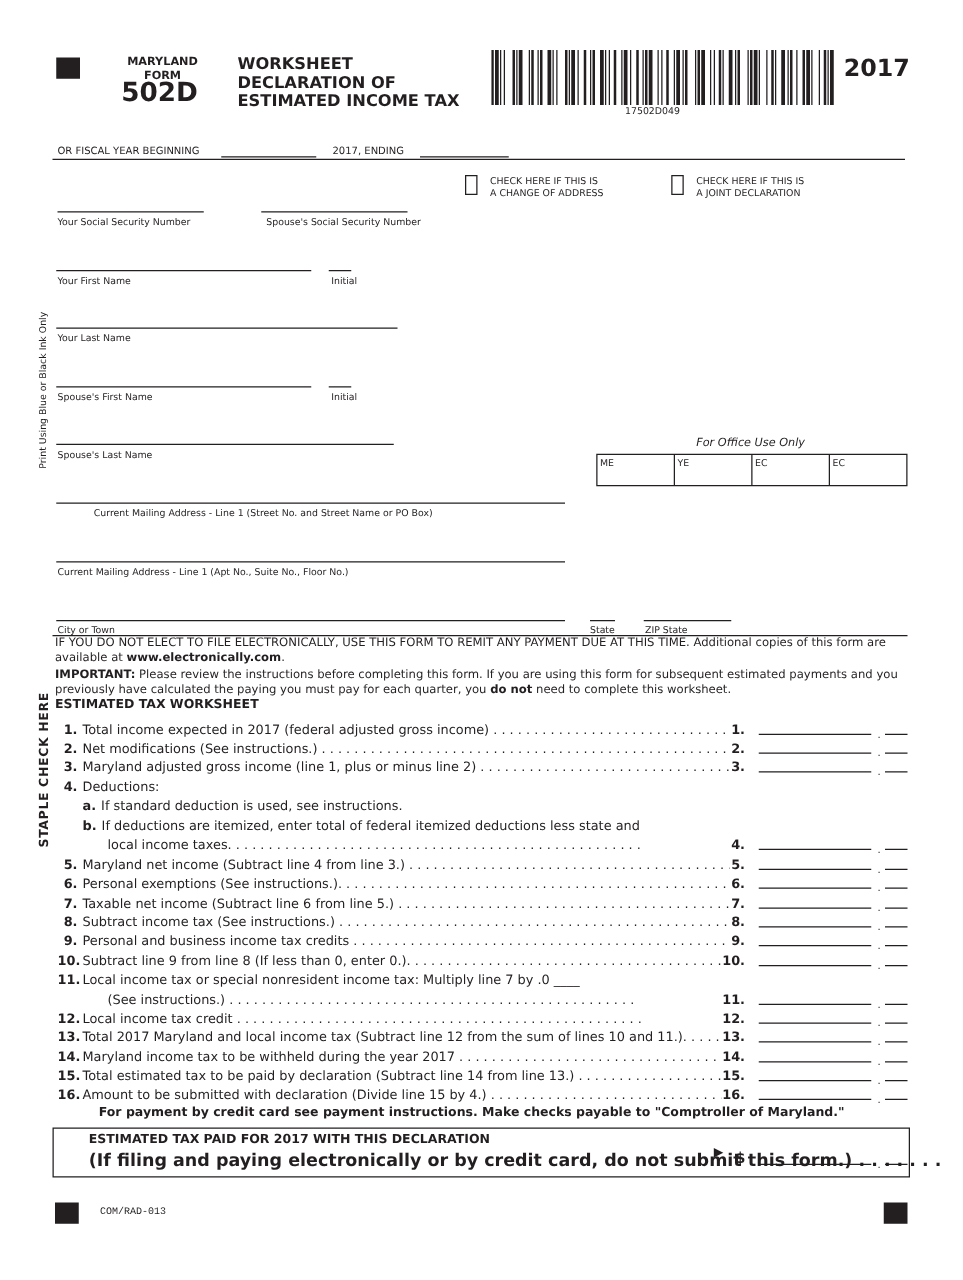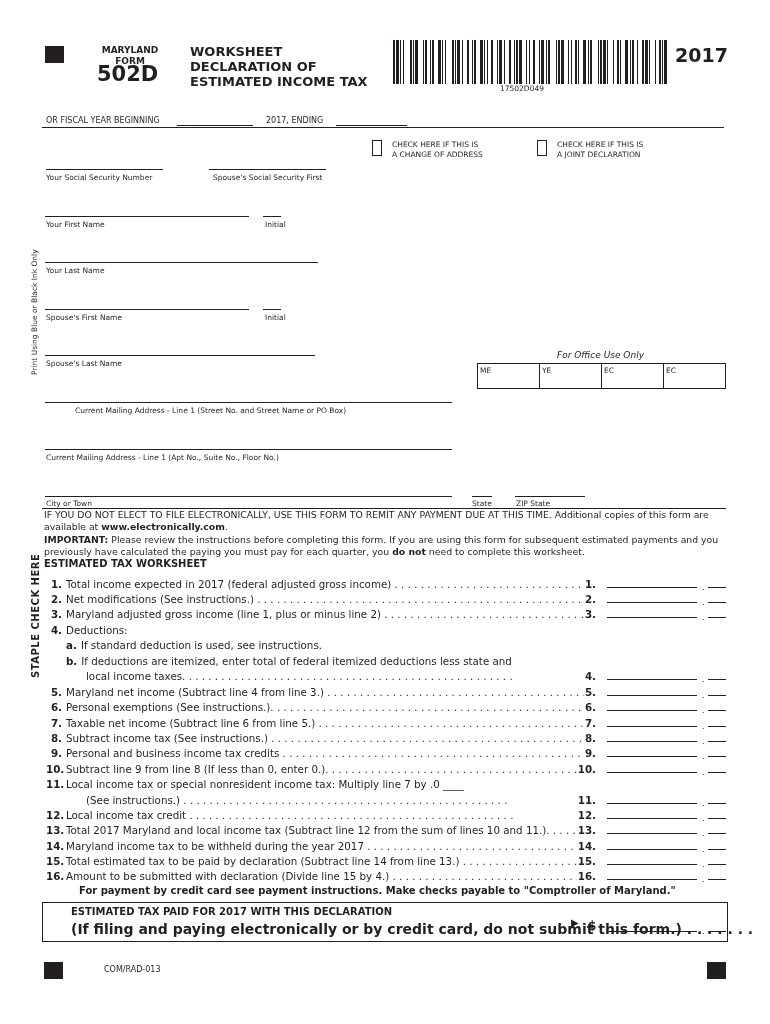--- a/index.html
+++ b/index.html
@@ -128,21 +128,21 @@
 </div>
 <div class="checkbox" style="left:537px;top:140px;"></div>
 <div class="abs tiny" style="left:557px;top:140px;line-height:10px;">
   <div>CHECK HERE IF THIS IS</div>
   <div>A JOINT DECLARATION</div>
 </div>
 
 <div class="line" style="left:46px;top:169px;width:117px;"></div>
 <div class="abs tiny" style="left:46px;top:173px;">Your Social Security Number</div>
 <div class="line" style="left:209px;top:169px;width:117px;"></div>
-<div class="abs tiny" style="left:213px;top:173px;">Spouse's Social Security First</div>
+<div class="abs tiny" style="left:213px;top:173px;">Spouse's Social Security Number</div>
 
 <div class="vertical tiny" style="left:30px;top:375px;color:#231f20;">Print Using Blue or Black Ink Only</div>
 
 <div class="line" style="left:45px;top:216px;width:204px;"></div>
 <div class="abs tiny" style="left:46px;top:220px;">Your First Name</div>
 <div class="line" style="left:263px;top:216px;width:18px;"></div>
 <div class="abs tiny" style="left:265px;top:220px;">Initial</div>
 
 <div class="line" style="left:45px;top:262px;width:273px;"></div>
 <div class="abs tiny" style="left:46px;top:266px;">Your Last Name</div>
@@ -290,13 +290,13 @@
 <div class="abs" style="left:71px;top:906px;font-size:10px;font-weight:bold;">ESTIMATED TAX PAID FOR 2017 WITH THIS DECLARATION</div>
 <div class="abs" style="left:71px;top:921px;font-size:14px;font-weight:bold;white-space:nowrap;">(If filing and paying electronically or by credit card, do not submit this form.) . . . . . . .</div>
 <div class="abs" style="left:571px;top:917px;font-size:10px;">▶</div>
 <div class="abs" style="left:588px;top:919px;font-size:12px;font-weight:bold;">$</div>
 <div class="amt" style="top:923px;">
   <div class="main"></div>
   <div class="dot">.</div>
   <div class="cents"></div>
 </div>
 
-<div class="abs" style="left:104px;top:965px;font-size:8px;">COM/RAD-013</div>
+<div class="abs" style="left:80px;top:965px;font-size:8px;font-family:Liberation Mono, monospace;">COM/RAD-013</div>
 
 </body></html>

